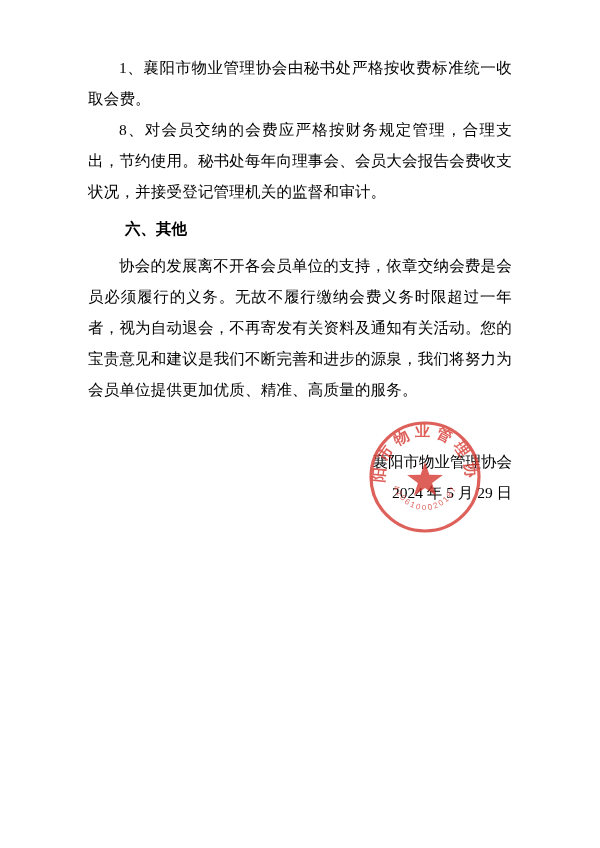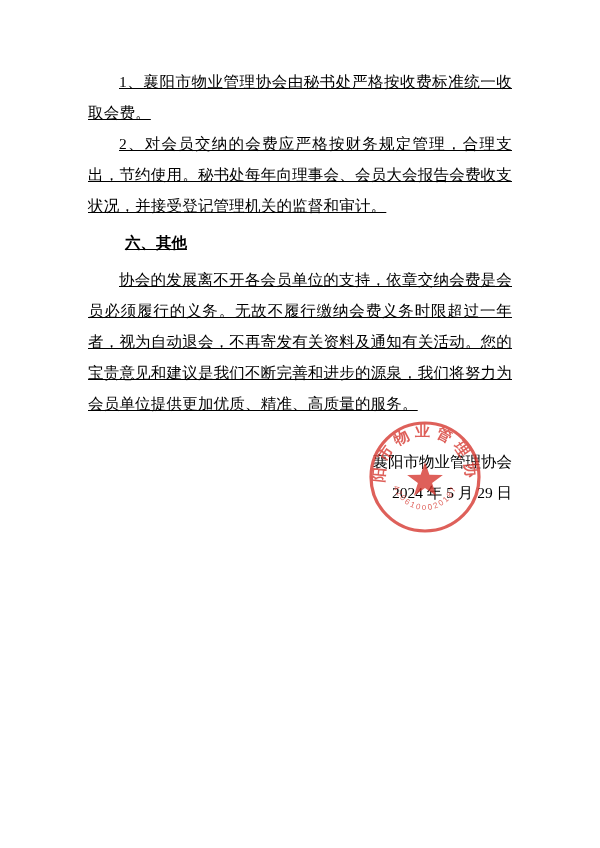--- a/index.html
+++ b/index.html
@@ -16,23 +16,22 @@
     overflow: hidden;
   }
   .page {
     position: absolute;
     inset: 0;
     background: #ffffff;
   }
   .content {
     position: absolute;
     left: 88px;
-    top: 66px;
+    top: 52px;
     width: 424px;
-    text-decoration: underline;
   }
   .para {
     font-size: 15.5px;
     line-height: 31px;
     text-align: justify;
     text-justify: inter-ideograph;
     margin: 0 0 0 0;
     letter-spacing: 0.2px;
   }
   .indent {
@@ -71,21 +70,21 @@
     display: block;
   }
 </style>
 </head>
 <body>
 
 <div class="page">
 
   <div class="content">
     <p class="para indent">1、襄阳市物业管理协会由秘书处严格按收费标准统一收取会费。</p>
-    <p class="para indent">2、对会员交纳的会费应严格按财务规定管理，合理支出，节约使用。秘书处每年向理事会、会员大会报告会费收支状况，并接受登记管理机关的监督和审计。</p>
+    <p class="para indent">8、对会员交纳的会费应严格按财务规定管理，合理支出，节约使用。秘书处每年向理事会、会员大会报告会费收支状况，并接受登记管理机关的监督和审计。</p>
     <p class="heading">六、其他</p>
     <p class="para indent">协会的发展离不开各会员单位的支持，依章交纳会费是会员必须履行的义务。无故不履行缴纳会费义务时限超过一年者，视为自动退会，不再寄发有关资料及通知有关活动。您的宝贵意见和建议是我们不断完善和进步的源泉，我们将努力为会员单位提供更加优质、精准、高质量的服务。</p>
   </div>
 
   <div class="signature-block">
     <span class="sig-line">襄阳市物业管理协会</span>
     <span class="sig-line">2024 年 5 月 29 日</span>
   </div>
 
   <div class="stamp">

